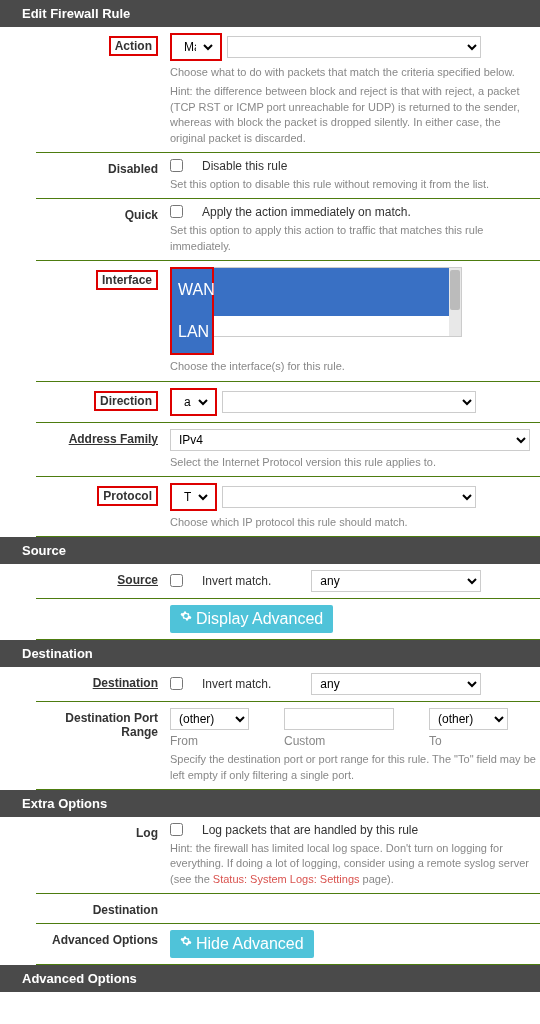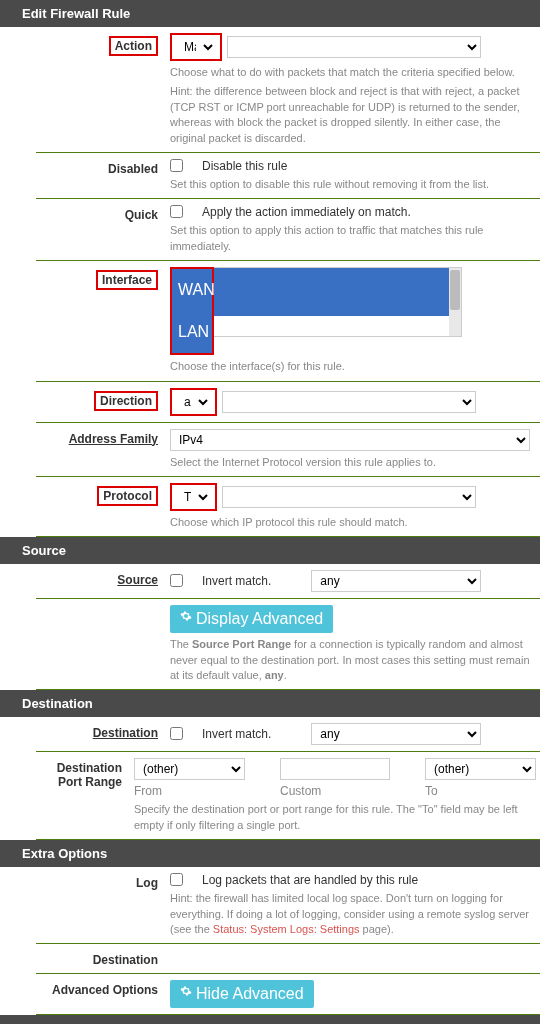--- a/index.html
+++ b/index.html
@@ -6,21 +6,21 @@
 body { font-family: Arial, Helvetica, sans-serif; font-size: 12px; color: #333; background: #fff; width: 540px; }
 .section-header { background: #4a4a4a; color: #fff; padding: 6px 22px; font-weight: bold; font-size: 13px; }
 .form-row { display: flex; padding: 6px 4px; border-bottom: 1px solid #4d7c0f; align-items: flex-start; margin-left: 36px; }
 .form-label { width: 130px; text-align: right; padding-right: 12px; font-weight: bold; color: #333; padding-top: 3px; }
 .form-label.underline { text-decoration: underline; }
 .form-content { flex: 1; }
 .hint { color: #888; font-size: 11px; margin-top: 4px; line-height: 1.4; }
 .hint-link { color: #d9534f; text-decoration: none; }
 select, input[type="text"] { border: 1px solid #ccc; padding: 2px 4px; font-size: 12px; height: 22px; background: #fff; }
 select.wide { width: 360px; }
-select.med { width: 111px; }
+select.med { width: 79px; }
 input.med { width: 110px; }
 input.wide { width: 350px; }
 .checkbox-row { display: flex; align-items: flex-start; gap: 16px; }
 .checkbox-row input[type="checkbox"] { margin-right: 3px; }
 .listbox { border: 1px solid #ccc; width: 290px; height: 70px; overflow: hidden; position: relative; }
 .listbox-item { padding: 12px 6px; color: #888; font-size: 16px; }
 .listbox-item.selected { background: #3970c4; color: #fff; }
 .listbox-scroll { position: absolute; right: 0; top: 0; bottom: 0; width: 12px; background: #e8e8e8; }
 .listbox-scroll::after { content: ""; position: absolute; top: 2px; left: 1px; right: 1px; height: 40px; background: #bbb; border-radius: 2px; }
 .btn-teal { background: #4fc3d9; color: #fff; border: none; padding: 5px 10px; font-size: 16px; cursor: pointer; border-radius: 2px; display: inline-flex; align-items: flex-start; gap: 4px; }
@@ -134,23 +134,20 @@
 
 <div class="form-row">
   <div class="form-label"></div>
   <div class="form-content">
     <button class="btn-teal">
       <svg class="gear-icon" viewBox="0 0 24 24">
           <path d="M12 8a4 4 0 100 8 4 4 0 000-8zm9 4a7 7 0 01-.1 1.2l2 1.6-2 3.4-2.4-.9a7 7 0 01-2 1.2l-.4 2.5h-4l-.4-2.5a7 7 0 01-2-1.2l-2.4.9-2-3.4 2-1.6A7 7 0 013 12a7 7 0 01.1-1.2l-2-1.6 2-3.4 2.4.9a7 7 0 012-1.2L8 3h4l.4 2.5a7 7 0 012 1.2l2.4-.9 2 3.4-2 1.6A7 7 0 0121 12z"></path>
         </svg>
       <span>Display Advanced</span>
     </button>
-    <div class="hint">
-      <span>The </span><b>Source Port Range</b><span> for a connection is typically random and almost never equal to the destination port. In most cases this setting must remain at its default value, </span><b>any</b><span>.</span>
-    </div>
   </div>
 </div>
 
 <div class="section-header">Destination</div>
 
 <div class="form-row">
   <div class="form-label underline">Destination</div>
   <div class="form-content">
     <div class="inv-src">
       <div class="checkbox-row">

